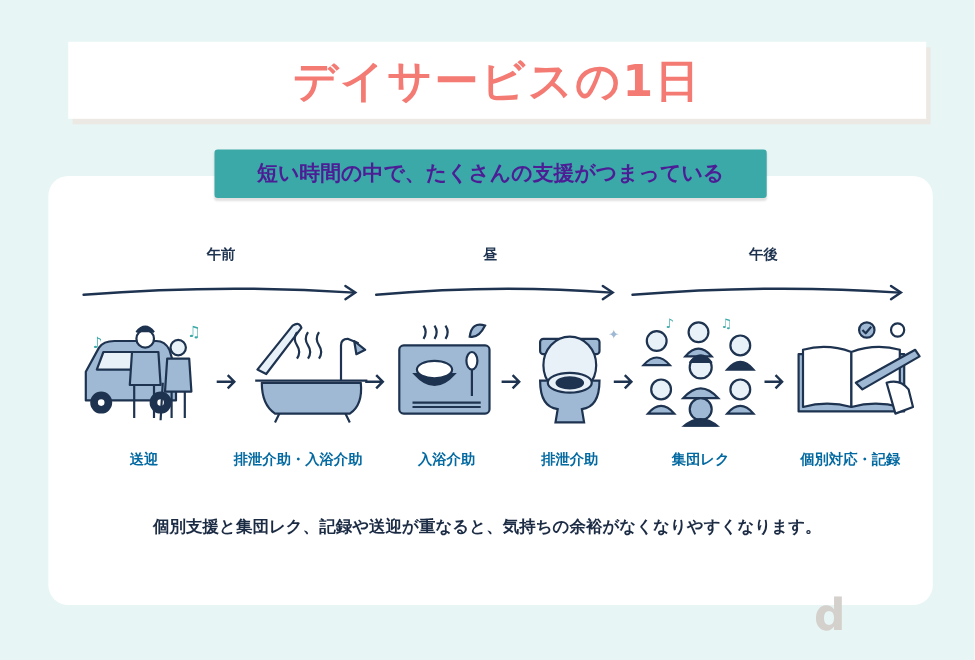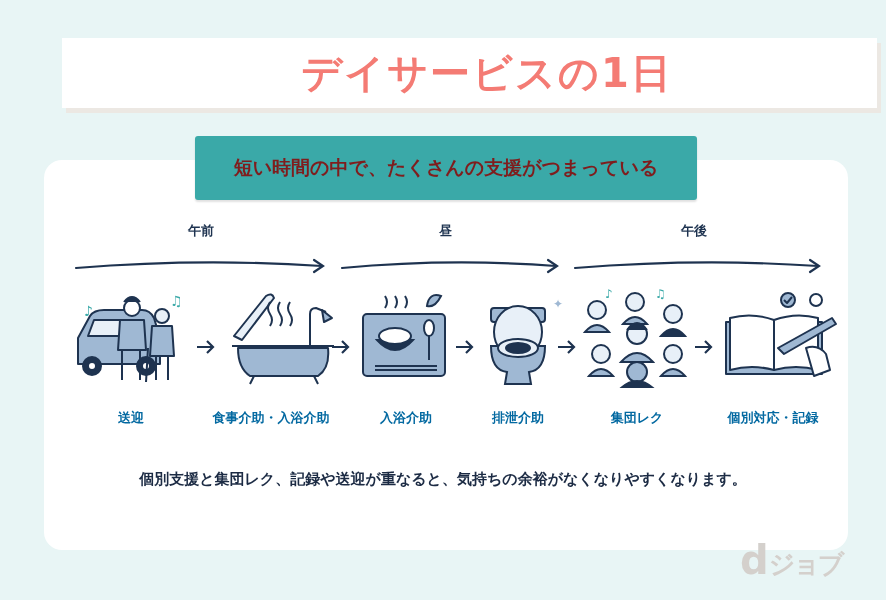--- a/index.html
+++ b/index.html
@@ -1,20 +1,20 @@
 <!DOCTYPE html>
 <html><head>
 <meta charset="utf-8">
 <style>
   html,body{margin:0;padding:0;}
   body{width:886px;height:600px;background:#e8f5f5;position:relative;overflow:hidden;font-family:"DejaVu Sans",sans-serif;}
-  .title-box{position:absolute;left:62px;top:38px;width:780px;height:70px;background:#fff;box-shadow:4px 5px 0 #ece8e3;display:flex;align-items:center;justify-content:center;padding-left:35px;}
+  .title-box{position:absolute;left:62px;top:38px;width:780px;height:70px;background:#fff;box-shadow:4px 5px 0 #ece8e3;display:flex;align-items:center;justify-content:center;}
   .title{color:#f47b74;font-size:40px;font-weight:bold;letter-spacing:2px;}
   .card{position:absolute;left:44px;top:160px;width:804px;height:390px;background:#fff;border-radius:18px;}
-  .subtitle{position:absolute;left:195px;top:136px;width:502px;height:64px;background:#3aa9a8;border-radius:3px;color:#7f1d1d;font-size:19px;font-weight:bold;display:flex;align-items:center;justify-content:center;z-index:2;box-shadow:0 2px 2px rgba(0,0,0,.12);}
+  .subtitle{position:absolute;left:195px;top:136px;width:502px;height:44px;background:#3aa9a8;border-radius:3px;color:#4c1d95;font-size:19px;font-weight:bold;display:flex;align-items:center;justify-content:center;z-index:2;box-shadow:0 2px 2px rgba(0,0,0,.12);}
   .phase{position:absolute;top:222px;font-size:13px;font-weight:bold;color:#1e3350;}
   .timeline{position:absolute;left:0;top:0;}
   .step{position:absolute;top:288px;width:130px;height:100px;}
   .label{position:absolute;top:409px;font-size:13px;font-weight:bold;color:#0369a1;text-align:center;width:150px;}
   .arrow{position:absolute;top:337px;}
   .caption{position:absolute;left:0;width:886px;top:470px;text-align:center;font-size:15px;font-weight:bold;color:#1c2b44;}
   .logo{position:absolute;left:740px;top:540px;display:flex;align-items:flex-end;color:#d4d0cc;font-weight:bold;}
   .logo .d{font-size:40px;line-height:40px;}
   .logo .j{font-size:26px;line-height:32px;letter-spacing:-2px;}
 </style>
@@ -148,24 +148,23 @@
     <path d="M56 32 Q78 24 100 30 L100 82 Q78 76 56 82 Z" fill="#fff"></path>
     <path d="M60 60 L114 30 L118 36 L66 66 Z" fill="#9fb8d3"></path>
     <path d="M88 60 Q100 56 108 66 L112 82 L96 88 Z" fill="#fff"></path>
     <circle cx="70" cy="12" r="7" fill="#9fb8d3"></circle>
     <path d="M66 12 L69 15 L74 9" fill="none"></path>
     <circle cx="98" cy="12" r="6" fill="#fff"></circle>
   </g>
 </svg>
 
 <div class="label" style="left:56px">送迎</div>
-<div class="label" style="left:196px">食事介助・入浴介助</div>
+<div class="label" style="left:196px">排泄介助・入浴介助</div>
 <div class="label" style="left:331px">入浴介助</div>
 <div class="label" style="left:443px">排泄介助</div>
 <div class="label" style="left:562px">集団レク</div>
 <div class="label" style="left:698px">個別対応・記録</div>
 
 <div class="caption">個別支援と集団レク、記録や送迎が重なると、気持ちの余裕がなくなりやすくなります。</div>
 
 <div class="logo">
   <span class="d">d</span>
-  <span class="j">ジョブ</span>
 </div>
 
 </body></html>

